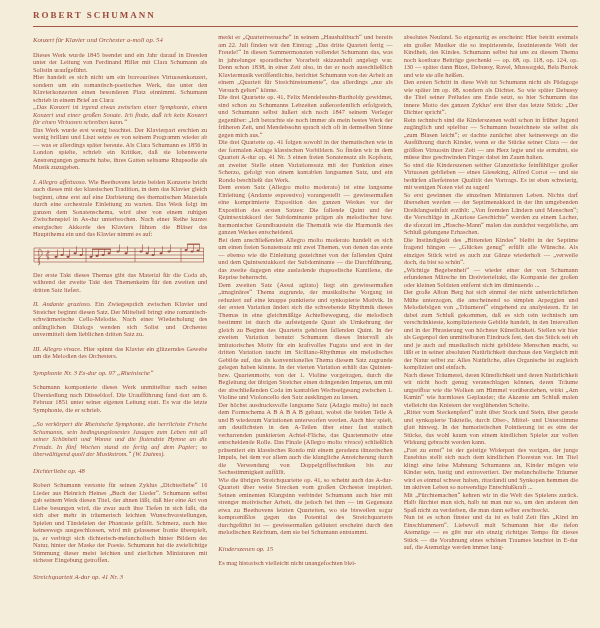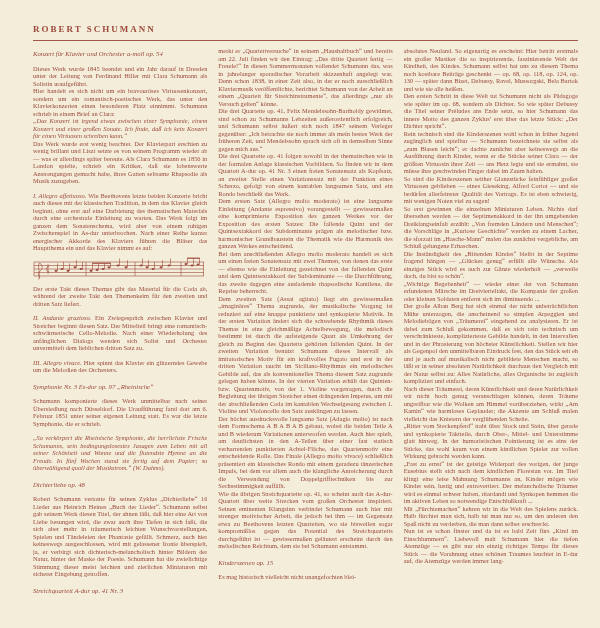--- a/index.html
+++ b/index.html
@@ -2,21 +2,21 @@
 <html lang="de"><head>
 <meta charset="utf-8">
 <style>
   html,body{margin:0;padding:0;}
   body{
     width:600px;height:628px;overflow:hidden;
     background:#f3edda;
     font-family:"Liberation Serif","DejaVu Serif",serif;
     color:#9d4a3c;
   }
-  .page{position:relative;width:600px;height:628px;box-sizing:border-box;padding-top:24px;}
+  .page{position:relative;width:600px;height:628px;box-sizing:border-box;padding-top:10px;}
   .hdr{padding:0 22px 0 33px;}
   .title{
     font-size:9px;letter-spacing:2px;font-weight:bold;
     color:#9d4a3c;line-height:10px;
   }
   .rule{border-top:0.8px solid #a3564a;margin-top:6px;}
   .cols{
     display:flex;gap:11px;
     padding:6px 22px 0 33px;
     box-sizing:border-box;

